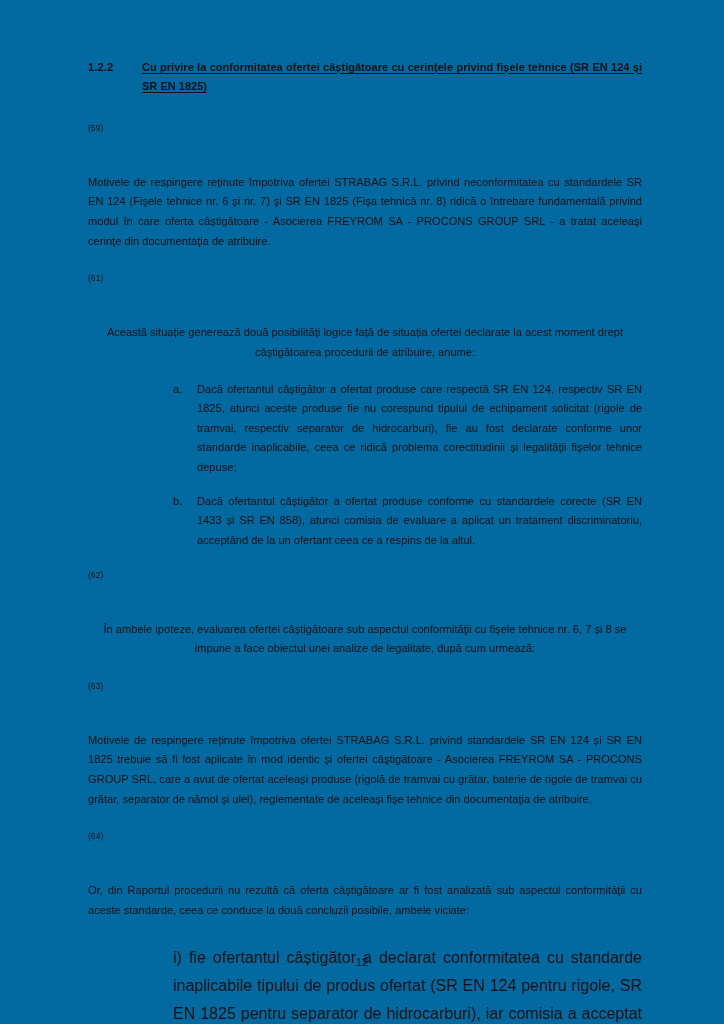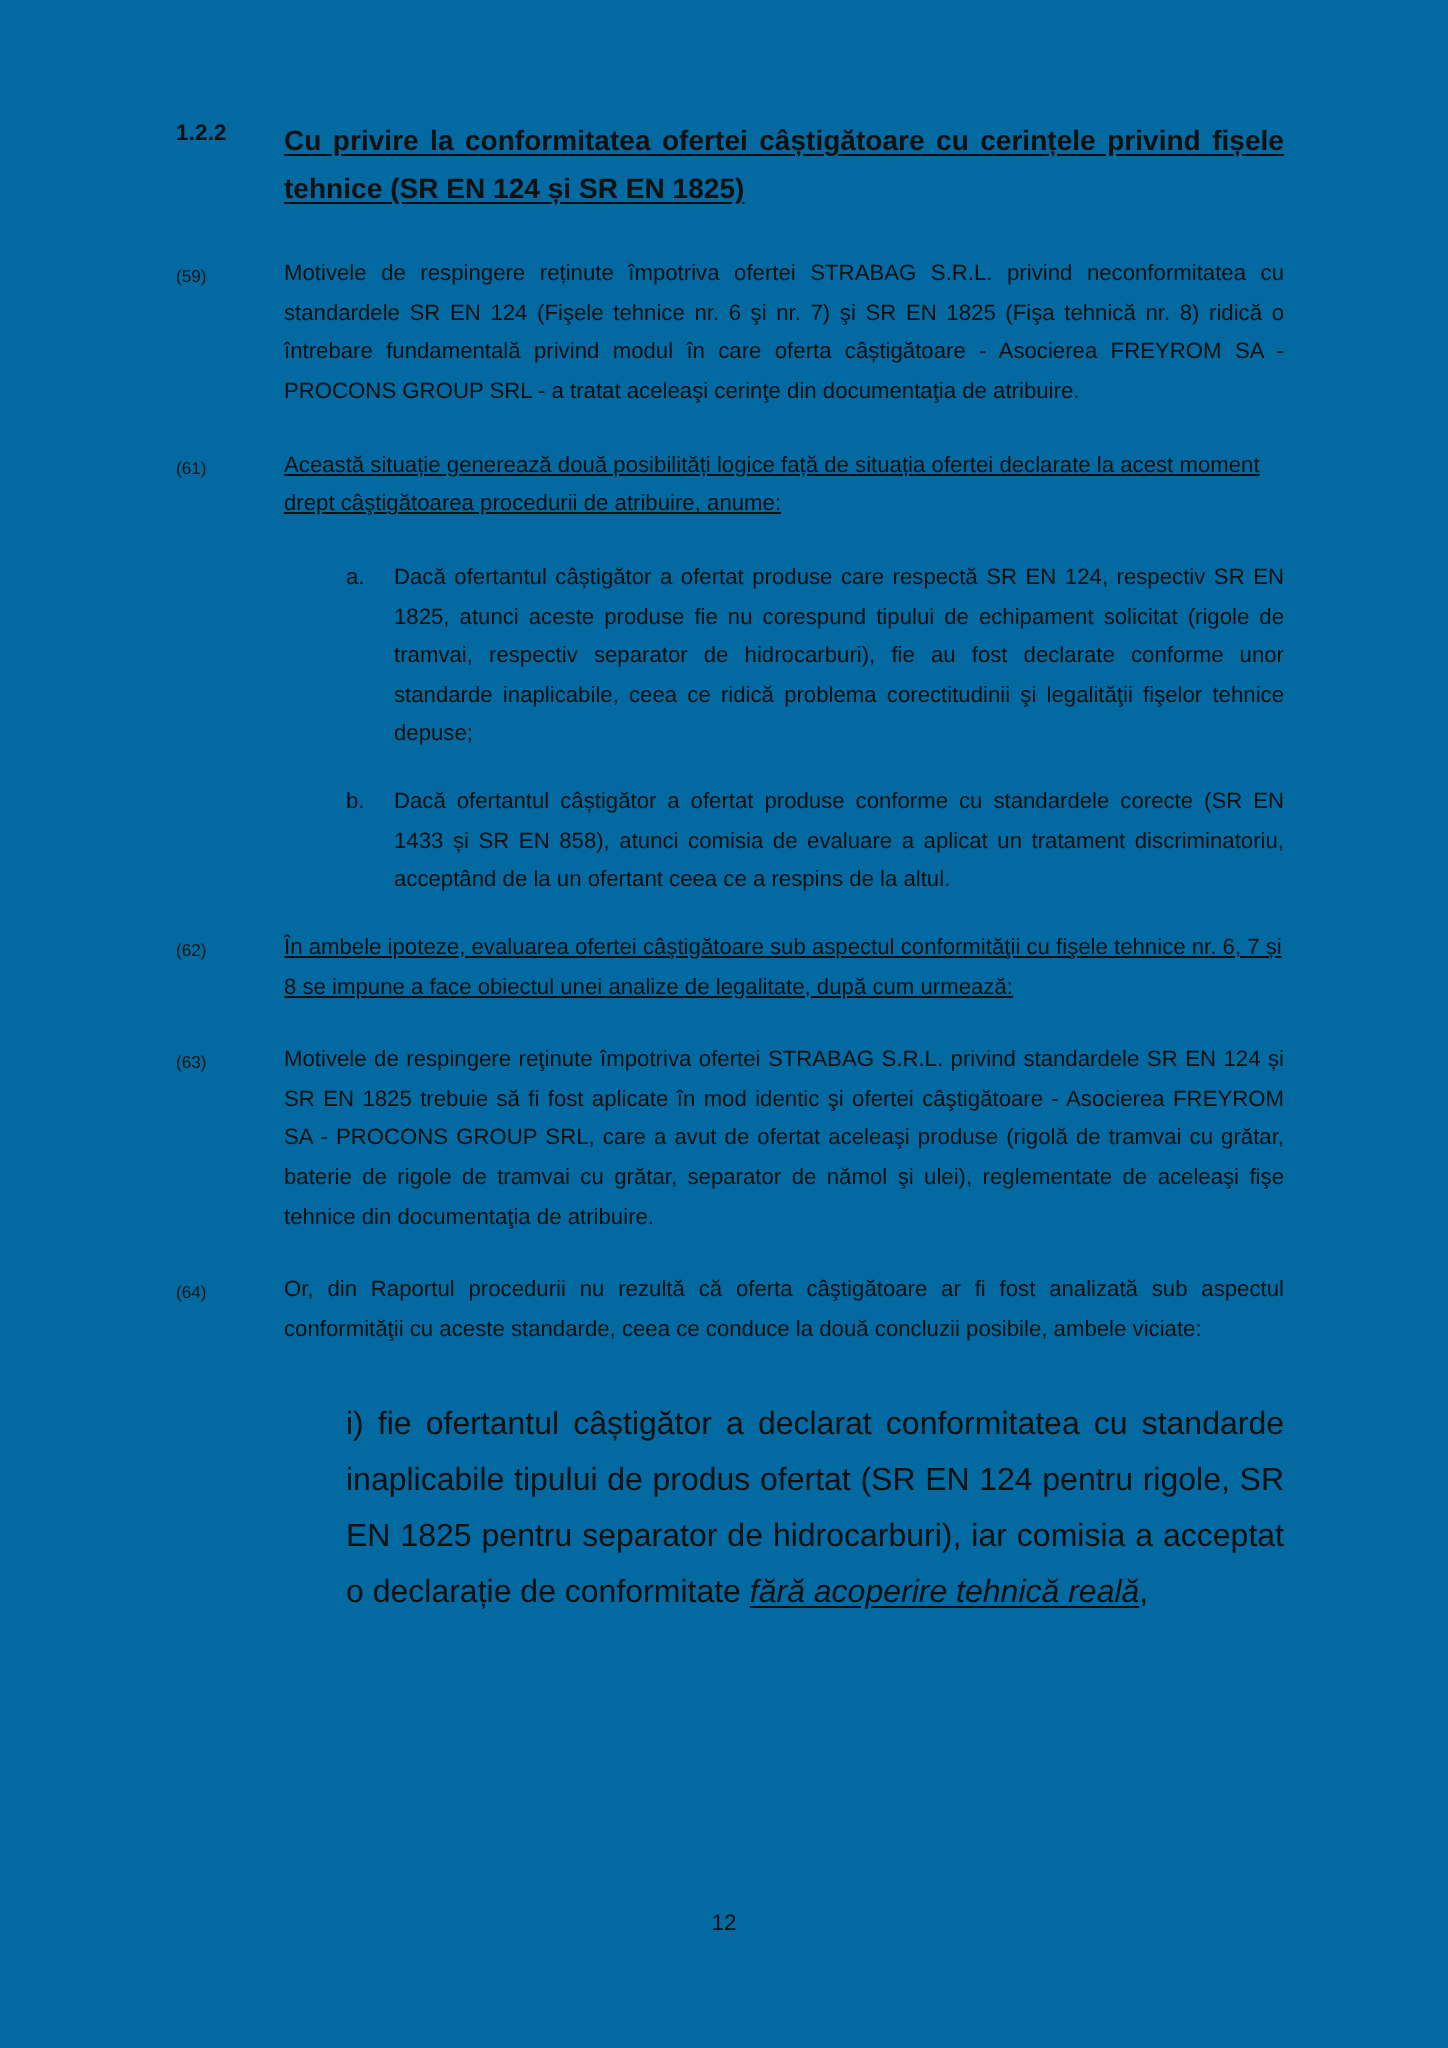--- a/index.html
+++ b/index.html
@@ -40,54 +40,54 @@
   }
   .heading-number {
     flex: 0 0 54px;
     font-size: 11.2px;
     font-weight: bold;
     line-height: 1.72;
     letter-spacing: 0.1px;
   }
   .heading-text {
     flex: 1 1 auto;
-    font-size: 14px;
+    font-size: 11px;
     font-weight: bold;
     line-height: 1.72;
     text-decoration: underline;
     text-underline-offset: 2.2px;
     text-align: justify;
     text-justify: inter-word;
     letter-spacing: 0.02px;
   }
 
   
   .para {
     display: flex;
     align-items: flex-start;
     margin-bottom: 17px;
+    flex-direction: column;
   }
   .para-number {
     flex: 0 0 54px;
     font-size: 8.6px;
     line-height: 2.28;
     padding-top: 1px;
     color: #161616;
   }
   .para-body {
     flex: 1 1 auto;
     font-size: 11.1px;
     line-height: 1.77;
     text-align: justify;
     text-justify: inter-word;
     hyphens: none;
   }
   .para-body.left {
-    text-align: left;
-    text-decoration: underline;
+    text-align: center;
   }
 
   
   .sublist {
     margin: 0 0 14px 0;
     padding: 0;
   }
   .sub-item {
     display: flex;
     align-items: flex-start;

